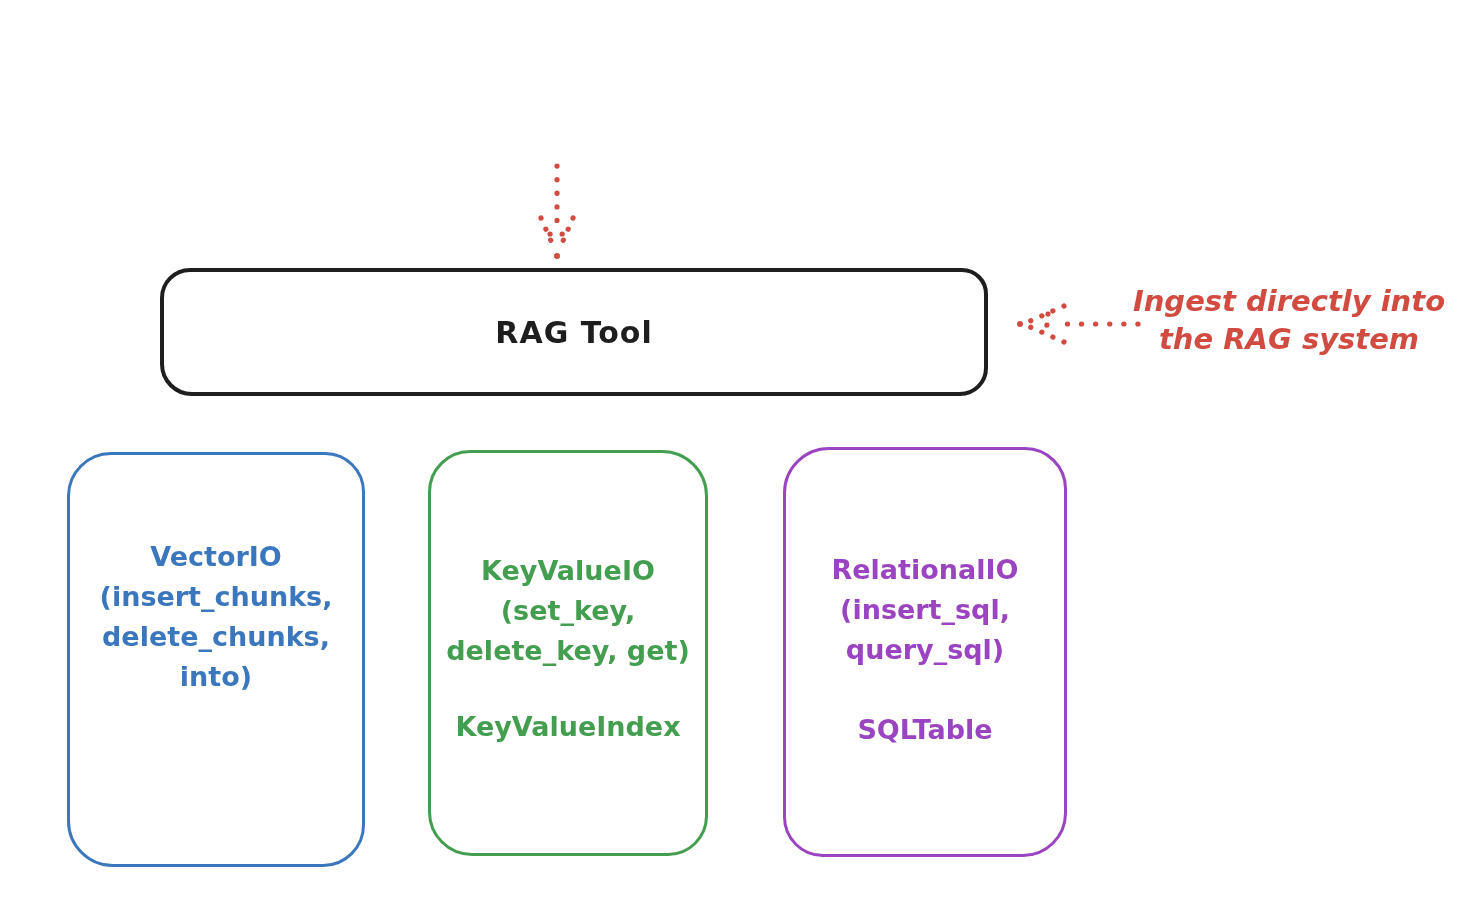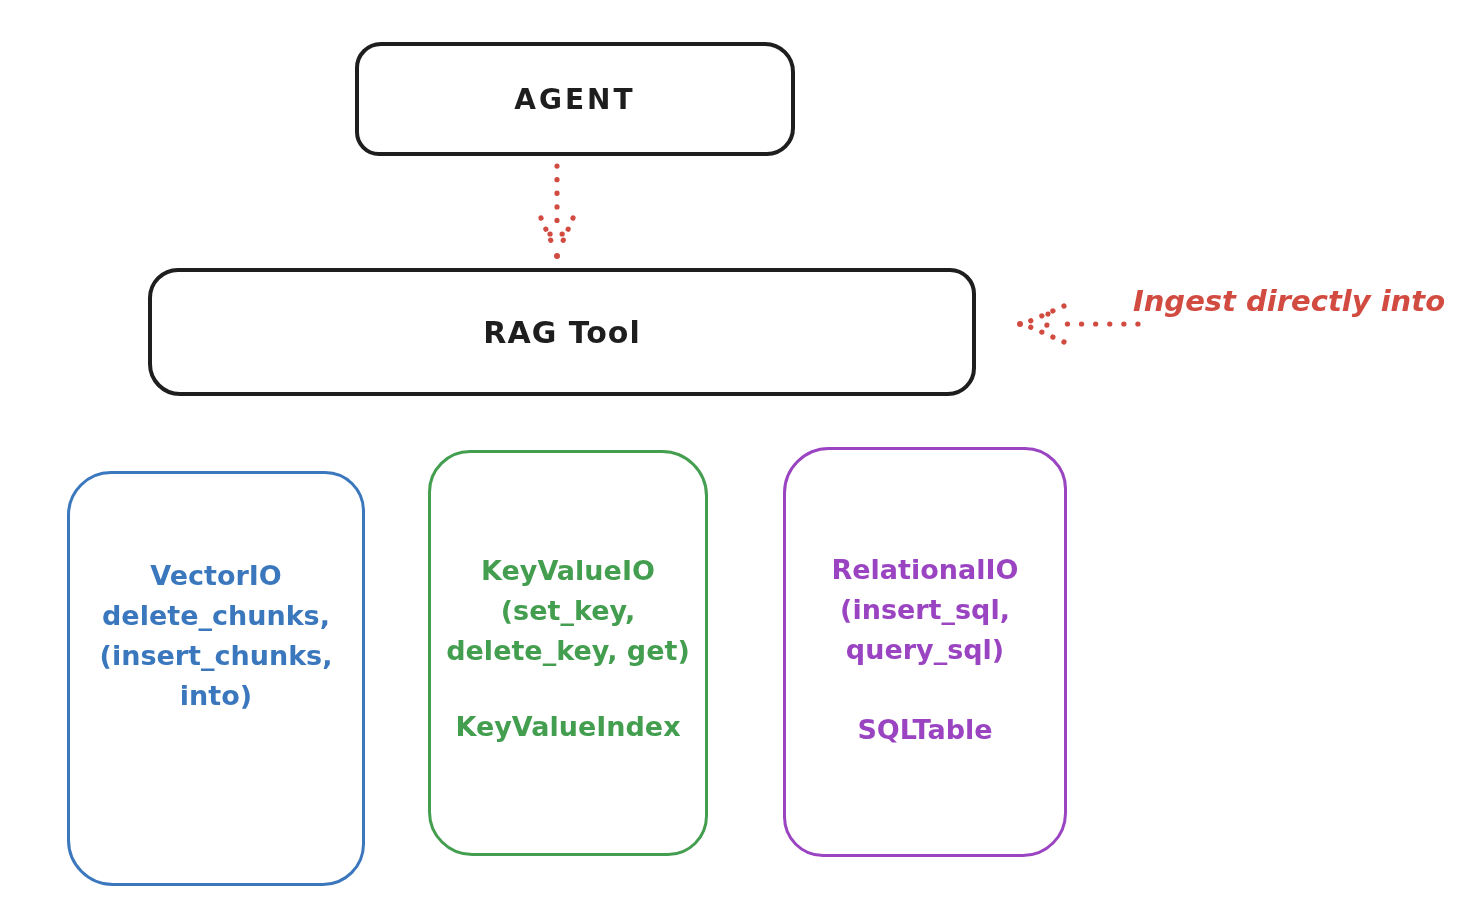--- a/index.html
+++ b/index.html
@@ -32,21 +32,21 @@
     width: 440px; height: 114px;
     border-radius: 26px 30px 28px 24px;
   }
   .agent-label {
     font-size: 28px;
     font-weight: bold;
     letter-spacing: 3px;
     color: #1e1e1e;
   }
   .rag-box {
-    left: 148px; top: 268px;
+    left: 160px; top: 268px;
     width: 828px; height: 128px;
     border-radius: 30px 26px 28px 32px;
   }
   .rag-label {
     font-size: 30px;
     font-weight: bold;
     letter-spacing: 1px;
     color: #1e1e1e;
   }
   .arrow-down {
@@ -78,21 +78,21 @@
     border-width: 3.5px;
     display: flex;
     flex-direction: column;
     align-items: center;
     text-align: center;
     font-size: 27px;
     font-weight: bold;
     line-height: 40px;
   }
   .store-vector {
-    left: 67px; top: 471px;
+    left: 67px; top: 452px;
     width: 298px; height: 415px;
     border-color: #3b77bd;
     color: #3b77bd;
     border-radius: 44px 40px 42px 46px;
     padding-top: 82px;
   }
   .store-keyvalue {
     left: 428px; top: 450px;
     width: 280px; height: 406px;
     border-color: #449e4f;
@@ -111,23 +111,20 @@
   .index-label { display: block; }
   .mt-blue   { margin-top: 40px; }
   .mt-green  { margin-top: 36px; }
   .mt-purple { margin-top: 40px; }
 </style>
 </head>
 <body>
 
 <div class="canvas">
 
-  <div class="node node-black agent-box">
-    <span class="agent-label">AGENT</span>
-  </div>
 
   <svg class="arrow-down" viewBox="0 0 60 104">
     <g stroke="#d24b41" stroke-width="5.2" stroke-linecap="round" fill="none">
       <line x1="29" y1="6" x2="29" y2="62" stroke-dasharray="0.1 13.5"></line>
       <line x1="13" y1="58" x2="27" y2="90" stroke-dasharray="0.1 12"></line>
       <line x1="45" y1="58" x2="31" y2="90" stroke-dasharray="0.1 12"></line>
       <line x1="22" y1="74" x2="36" y2="74" stroke-dasharray="0.1 12"></line>
     </g>
     <circle cx="29" cy="96" r="3" fill="#d24b41"></circle>
   </svg>
@@ -141,26 +138,27 @@
       <line x1="128" y1="26" x2="44" y2="26" stroke-dasharray="0.1 14"></line>
       <line x1="54" y1="8" x2="18" y2="24" stroke-dasharray="0.1 12"></line>
       <line x1="54" y1="44" x2="18" y2="28" stroke-dasharray="0.1 12"></line>
       <line x1="38" y1="16" x2="36" y2="36" stroke-dasharray="0.1 11"></line>
     </g>
     <circle cx="10" cy="26" r="3" fill="#d24b41"></circle>
   </svg>
 
   <div class="annotation">
     <div>Ingest directly into</div>
+    <div>the RAG system</div>
   </div>
 
   <div class="store store-vector">
     <div>VectorIO</div>
+    <div>(insert_chunks,</div>
     <div>delete_chunks,</div>
-    <div>(insert_chunks,</div>
     <div>into)</div>
   </div>
 
   <div class="store store-keyvalue">
     <div>KeyValueIO</div>
     <div>(set_key,</div>
     <div>delete_key, get)</div>
     <div class="index-label mt-green">KeyValueIndex</div>
   </div>
 

